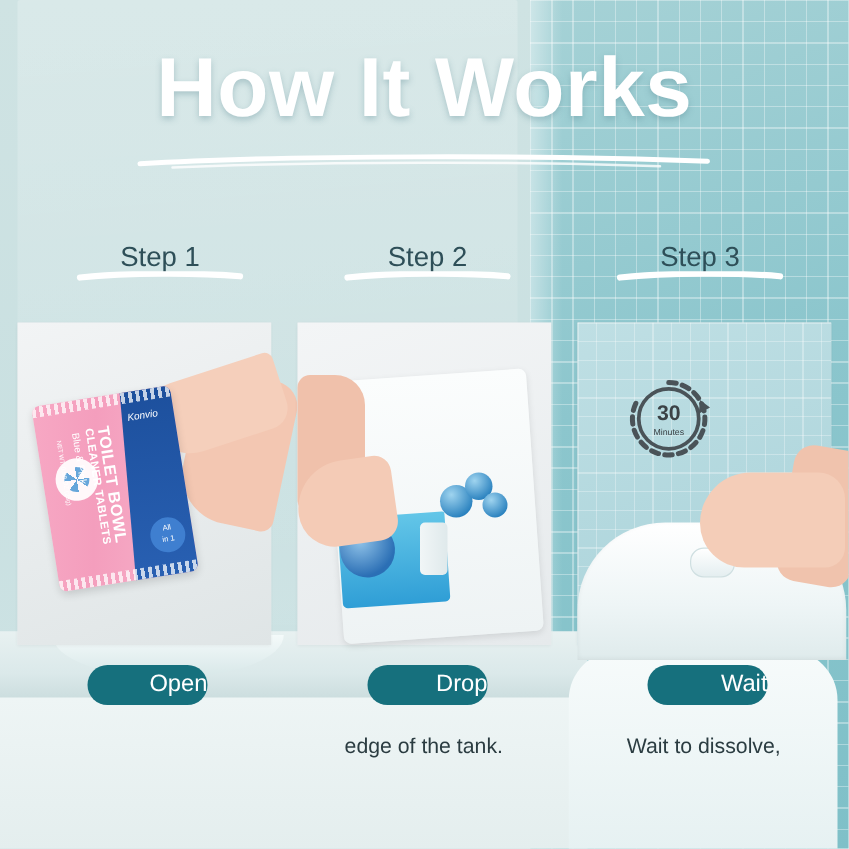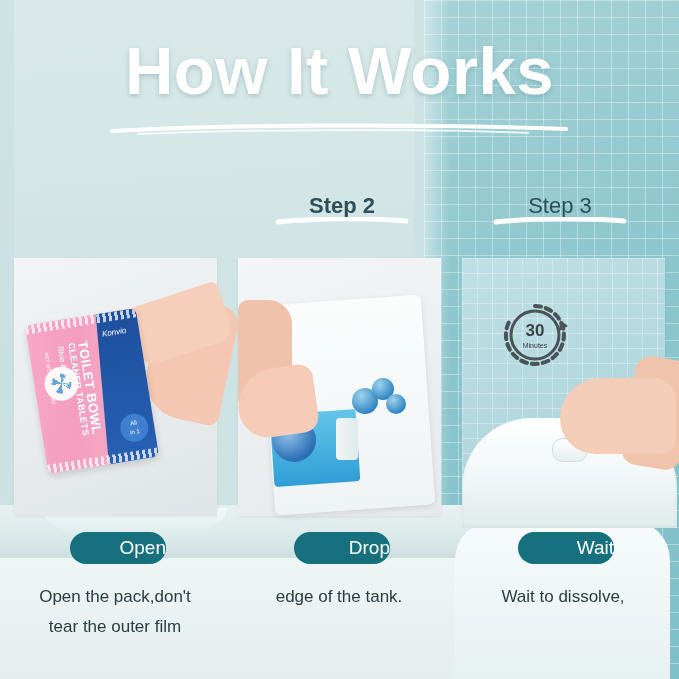--- a/index.html
+++ b/index.html
@@ -114,21 +114,21 @@
     font-size: 22px;
     color: #2e4f58;
     padding: 3px 0 6px 0;
   }
   .step-label .brush {
     position: absolute;
     left: 0; right: 0; bottom: 0;
     height: 8px;
   }
   .s1 { left: 58px; width: 140px; }
-  .s2 { left: 272px; width: 140px; font-weight: bold; }
+  .s2 { left: 272px; width: 140px; }
   .s3 { left: 490px; width: 140px; }
 
   
   .card {
     position: absolute;
     top: 258px;
     width: 203px;
     height: 258px;
     overflow: hidden;
     background: #e9eef0;
@@ -384,20 +384,26 @@
   <div class="bg-faucet"></div>
   <div class="bg-toilet"></div>
 
   <div class="title">How It Works</div>
   <svg class="title-underline" viewBox="0 0 462 14">
     <path d="M4 9 C 120 2, 330 2, 458 7" stroke="#ffffff" stroke-width="4" fill="none" stroke-linecap="round"></path>
     <path d="M30 12 C 150 7, 320 7, 420 11" stroke="#ffffff" stroke-width="2" fill="none" stroke-linecap="round" opacity="0.8"></path>
   </svg>
 
   <div class="steps-row">
+    <div class="step-label s1">
+      <span>Step 1</span>
+      <svg class="brush" viewBox="0 0 140 8">
+        <path d="M6 5 C 45 1, 100 1, 134 4" stroke="#ffffff" stroke-width="5" fill="none" stroke-linecap="round"></path>
+      </svg>
+    </div>
     <div class="step-label s2">
       <span>Step 2</span>
       <svg class="brush" viewBox="0 0 140 8">
         <path d="M6 5 C 45 1, 100 1, 134 4" stroke="#ffffff" stroke-width="5" fill="none" stroke-linecap="round"></path>
       </svg>
     </div>
     <div class="step-label s3">
       <span>Step 3</span>
       <svg class="brush" viewBox="0 0 140 8">
         <path d="M6 5 C 45 1, 100 1, 134 4" stroke="#ffffff" stroke-width="5" fill="none" stroke-linecap="round"></path>
@@ -450,24 +456,20 @@
   </svg>
   <div class="c3-lid"></div>
   <div class="c3-button"></div>
   <div class="c3-arm"></div>
   <div class="c3-hand"></div>
 
   <div class="pill p1">Open</div>
   <div class="pill p2">Drop</div>
   <div class="pill p3">Wait</div>
 
-  <div class="caption cap1">
-    <div>Open the pack,don't</div>
-    <div>tear the outer film</div>
-  </div>
   <div class="caption cap2">
     <div>edge of the tank.</div>
   </div>
   <div class="caption cap3">
     <div>Wait to dissolve,</div>
   </div>
 
 </div>
 
 </body></html>

